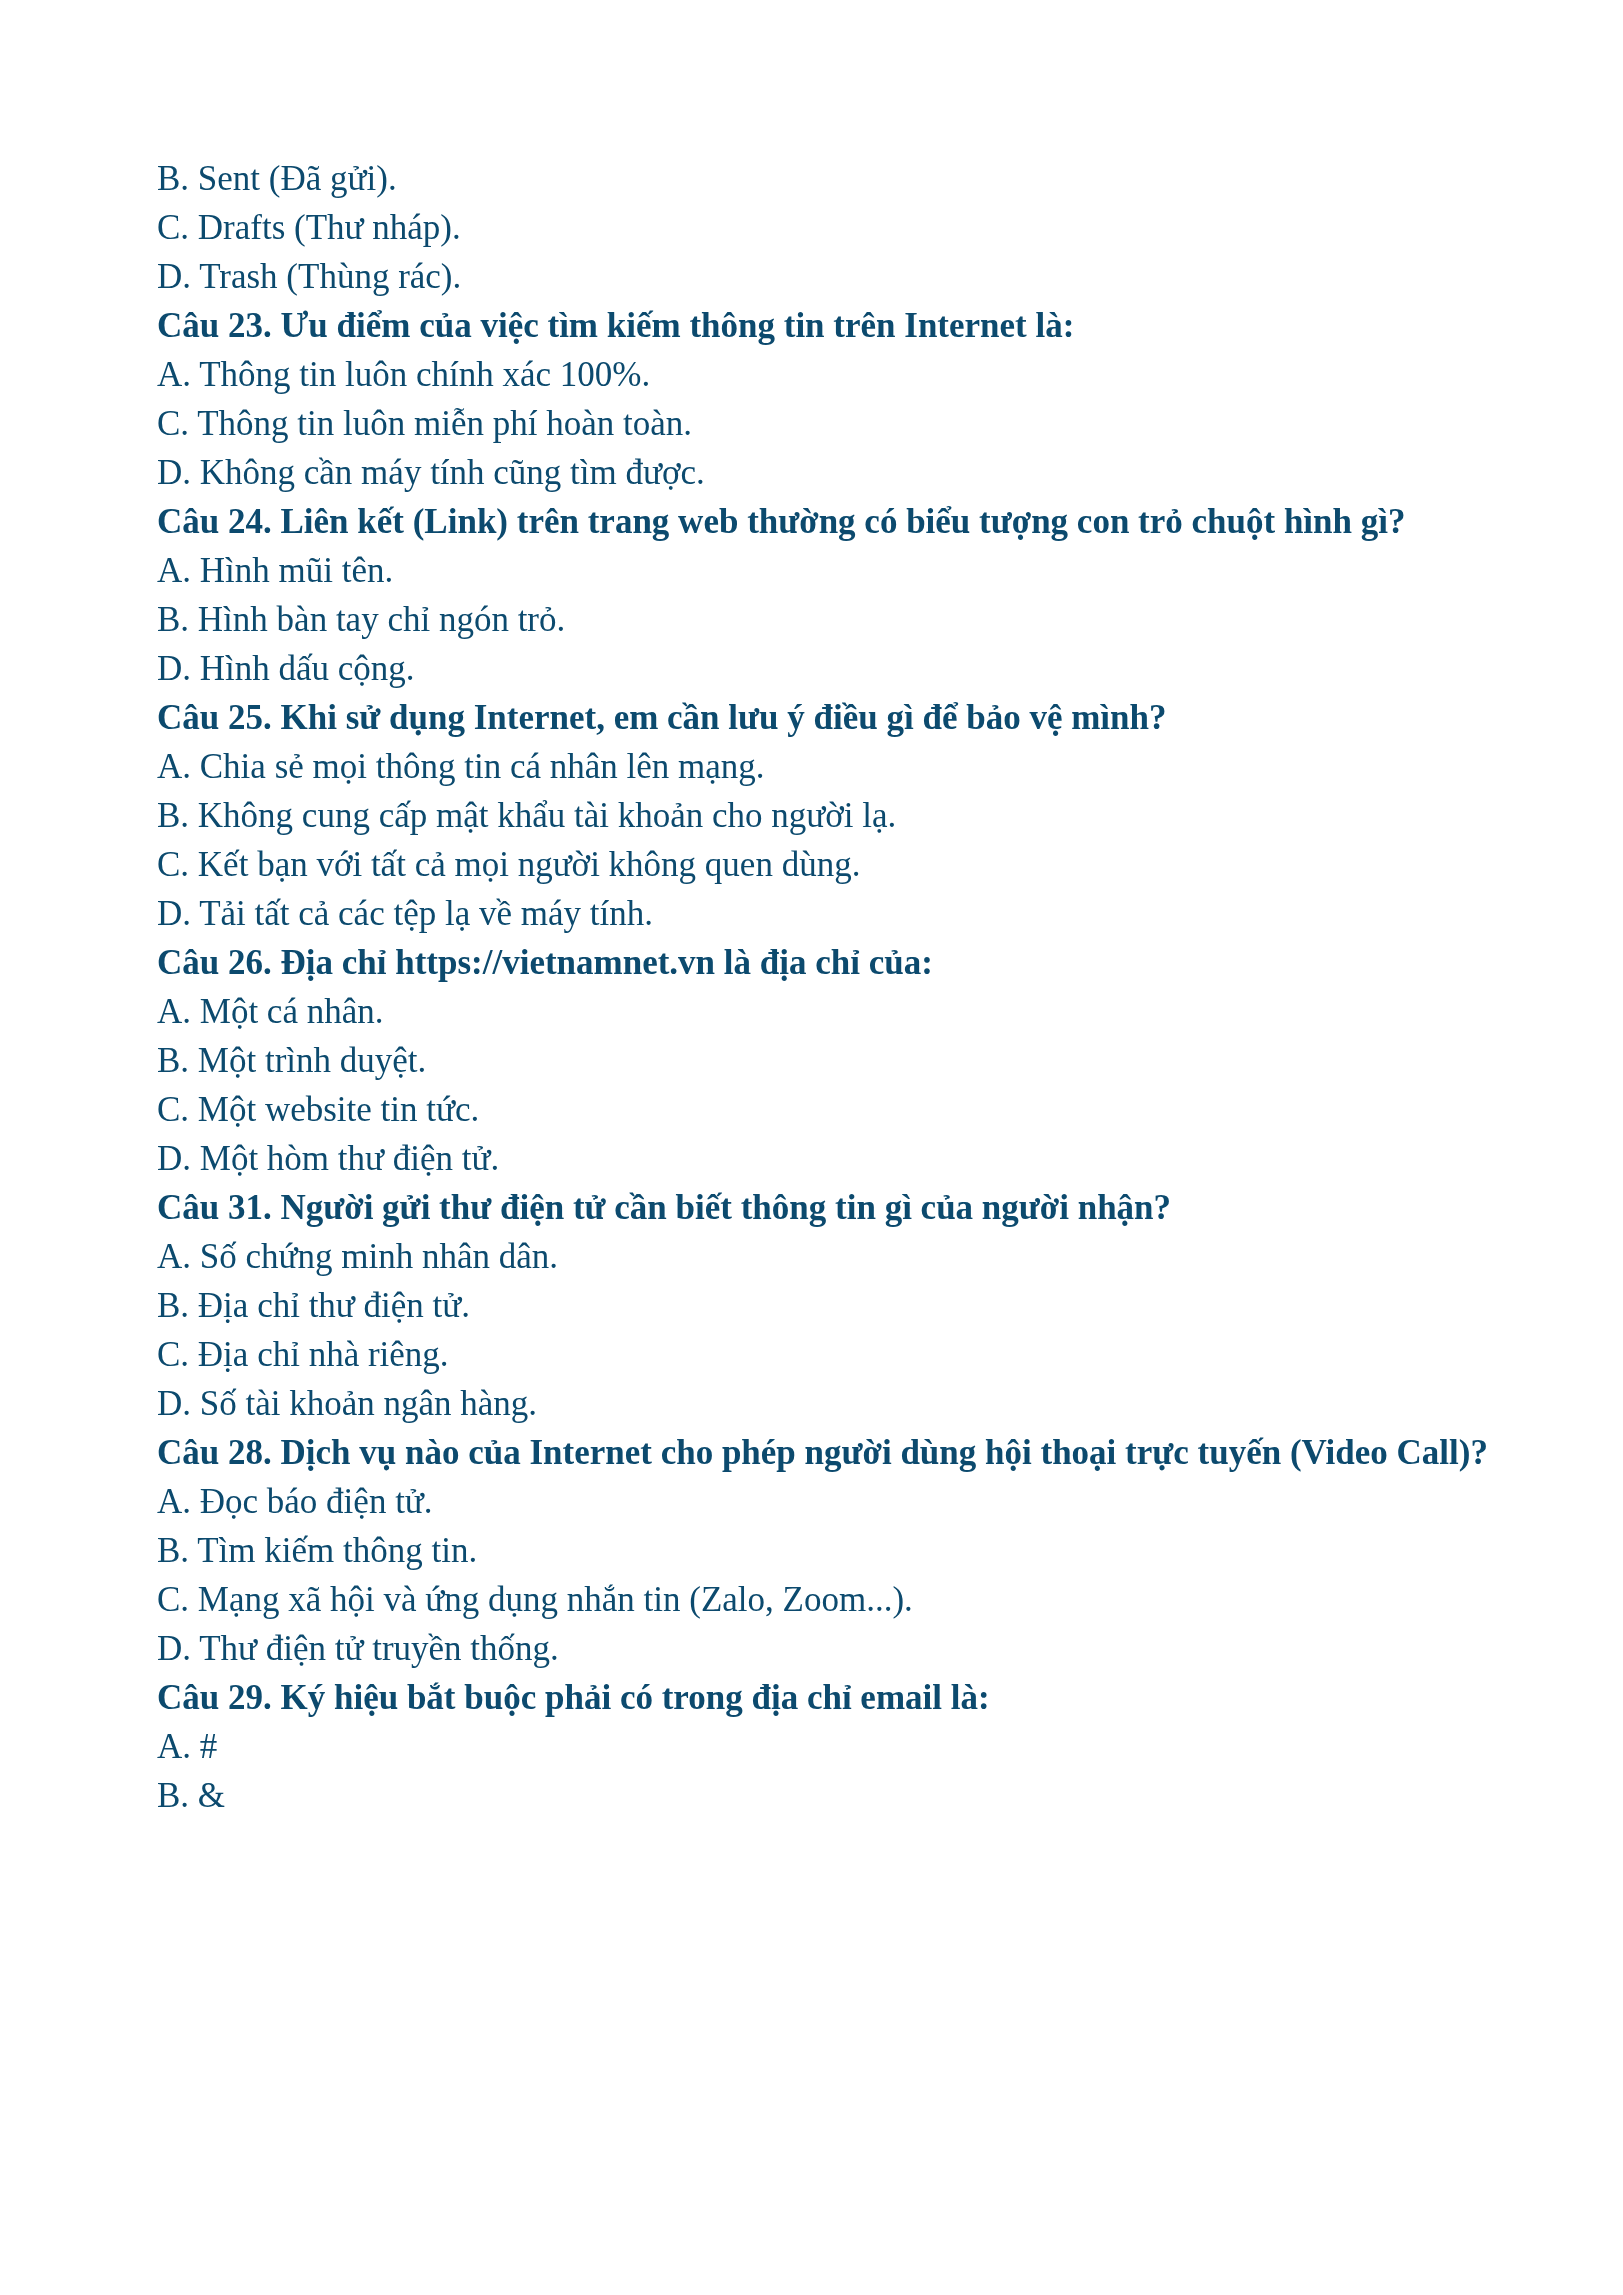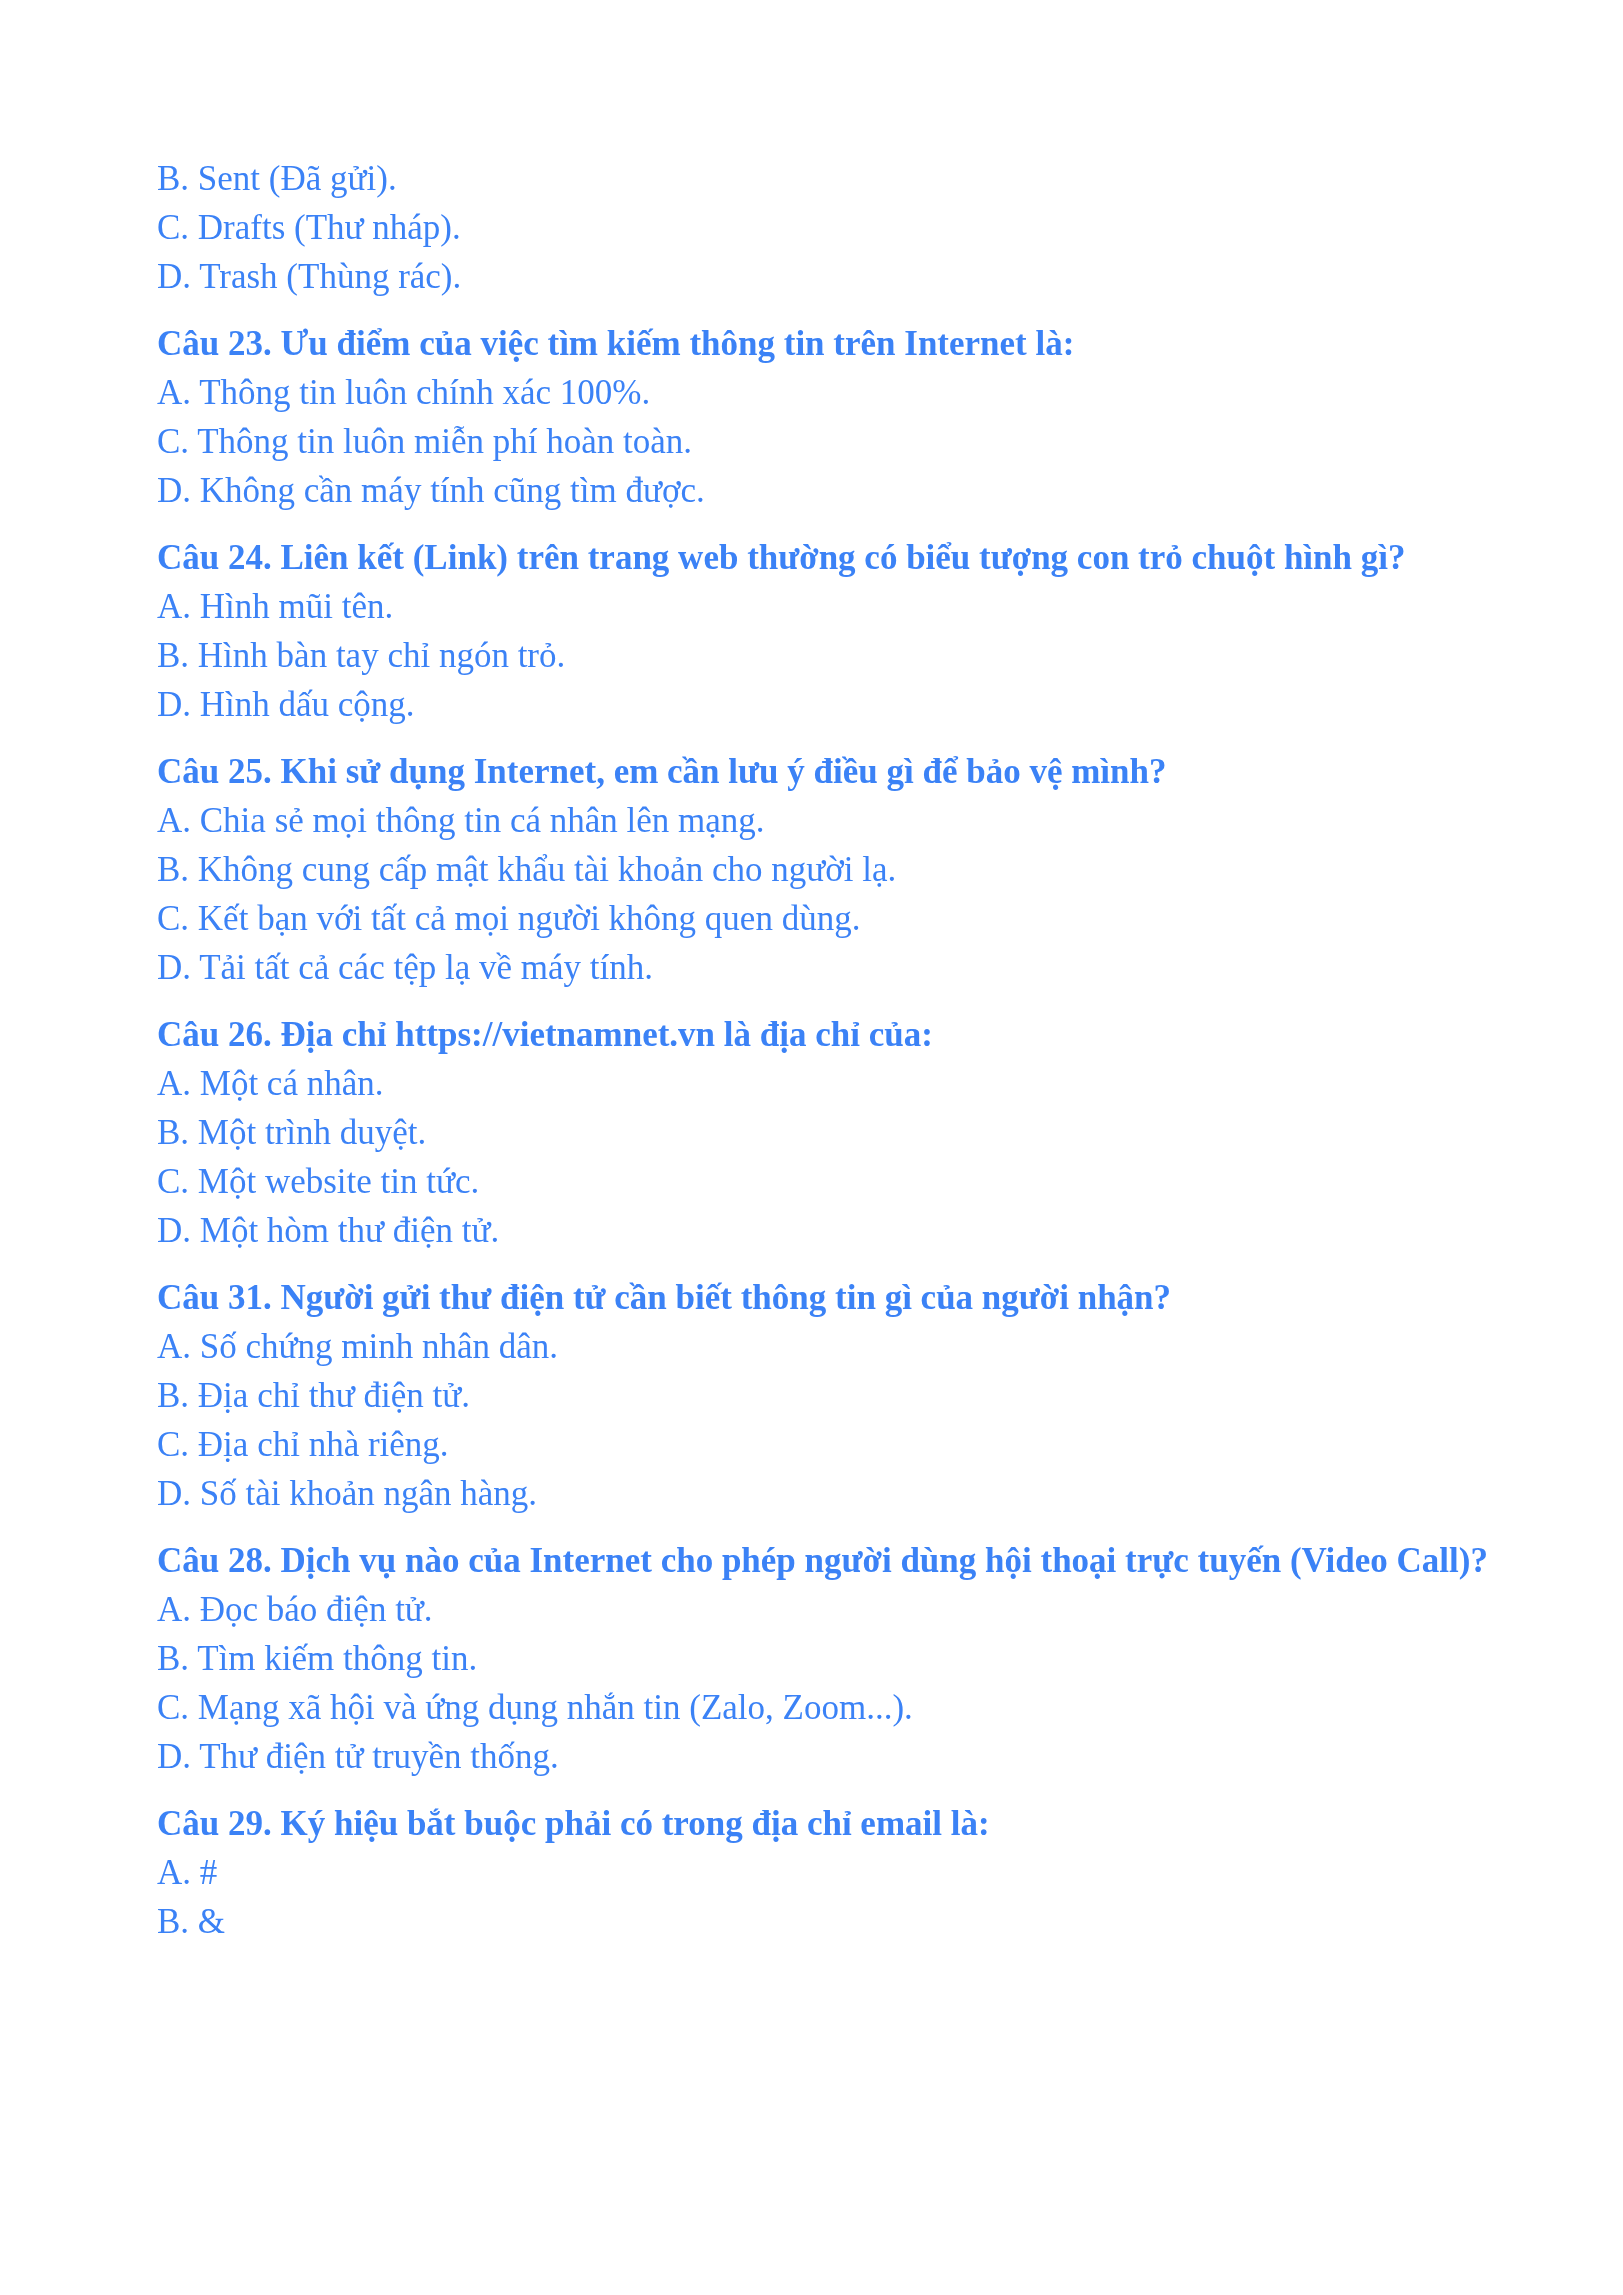--- a/index.html
+++ b/index.html
@@ -10,32 +10,32 @@
     width: 1623px;
     height: 2295px;
     background: #ffffff;
     overflow: hidden;
   }
   .page {
     box-sizing: border-box;
     width: 1623px;
     height: 2186px;
     background: #ffffff;
-    color: #3b82f6;
+    color: #0c4a6e;
     padding: 154px 63px 0 157px;
     font-family: "Liberation Serif", "DejaVu Serif", serif;
     font-size: 35px;
     line-height: 49px;
   }
   .qblock {
     margin: 0;
     padding: 0;
   }
   .qblock + .qblock {
-    margin-top: 18px;
+    margin-top: 0;
   }
   .qtitle {
     margin: 0;
     font-size: 35px;
     font-weight: 700;
     line-height: 49px;
   }
   .opt {
     margin: 0;
     font-weight: 400;

